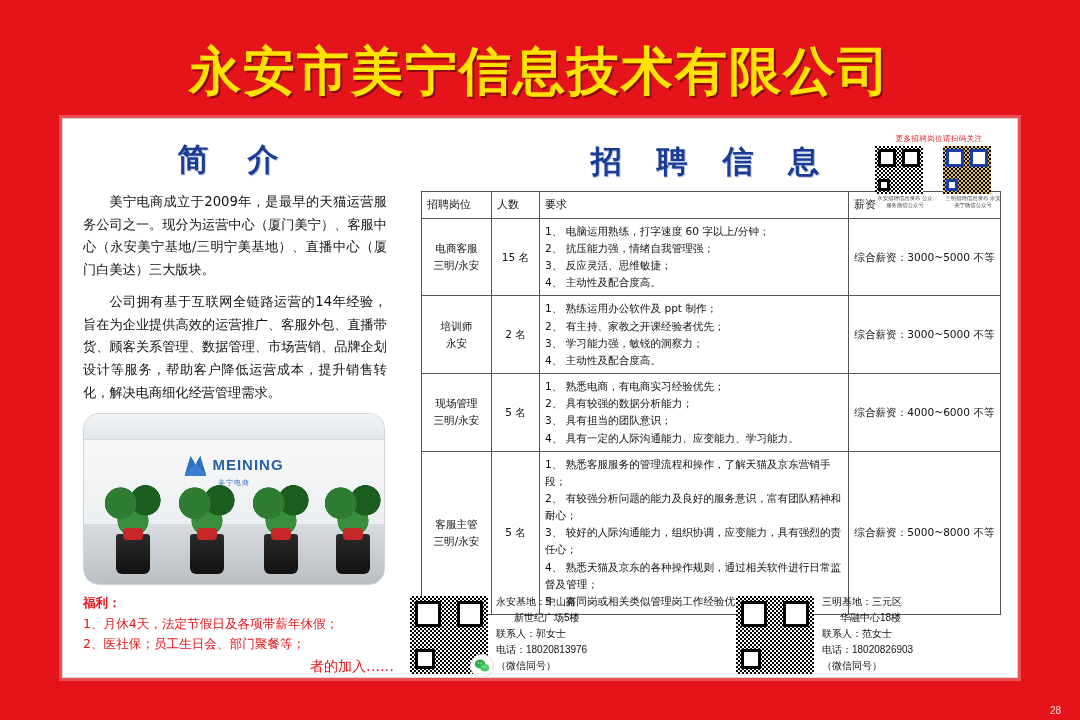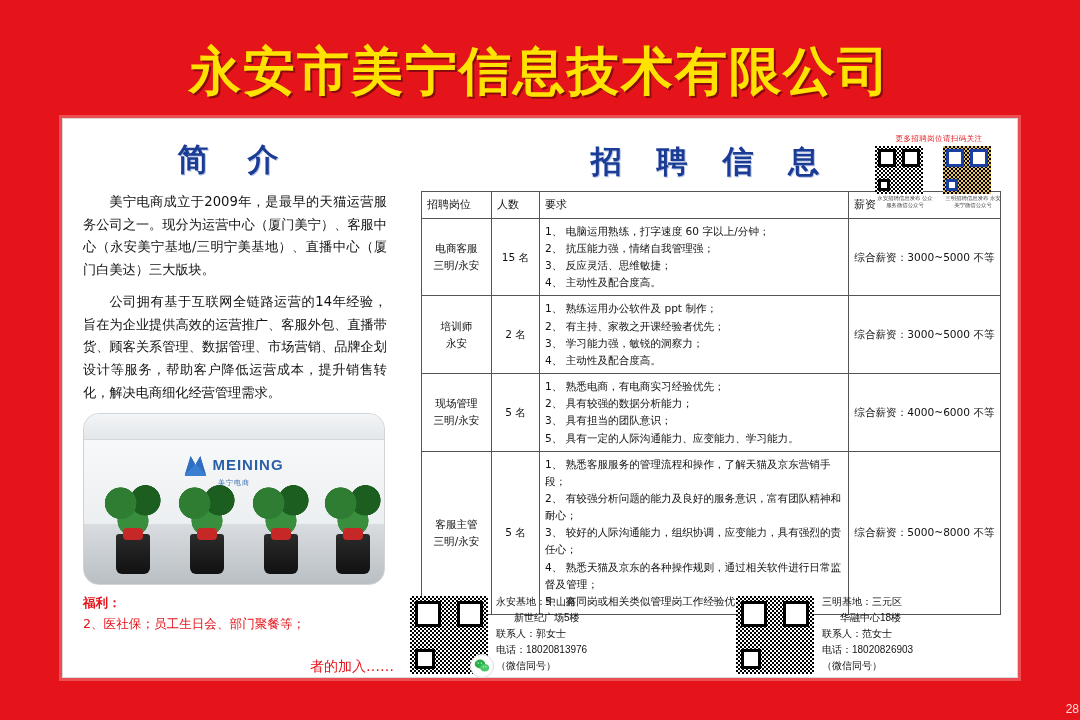--- a/index.html
+++ b/index.html
@@ -240,22 +240,22 @@
   .wechat-badge svg { width: 16px; height: 16px; }
   .contact-text {
     font-family: Liberation Sans, sans-serif;
     font-size: 10px;
     color: #111;
     line-height: 1.6;
   }
   .contact-text .ind { padding-left: 18px; }
   
   .page-no {
-    position: absolute; right: 1px; bottom: 4px;
-    color: #ffd9d9; font-size: 12px;
+    position: absolute; right: 19px; bottom: 4px;
+    color: #ffd9d9; font-size: 10px;
   }
 </style>
 </head>
 <body>
 
 <div class="poster">
 
   <div class="header">
     <div class="header-title">永安市美宁信息技术有限公司</div>
   </div>
@@ -294,20 +294,21 @@
         </div>
         <div class="plant p4">
           <div class="leaves"></div>
           <div class="pot"></div>
           <div class="red"></div>
         </div>
       </div>
 
       <div class="welfare">
         <div class="w-title">福利：</div>
+        <div>1、月休4天，法定节假日及各项带薪年休假；</div>
         <div>2、医社保；员工生日会、部门聚餐等；</div>
       </div>
     </div>
 
     <div class="v-divider"></div>
 
     <div class="right-col">
 
       <div class="tr-qr">
         <div class="cap">更多招聘岗位请扫码关注</div>
@@ -372,21 +373,21 @@
             <td class="pay">综合薪资：3000~5000 不等</td>
           </tr>
           <tr>
             <td class="post" style="white-space:pre-line">现场管理
 三明/永安</td>
             <td class="cnt">5 名</td>
             <td class="req">
               <div>1、 熟悉电商，有电商实习经验优先；</div>
               <div>2、 具有较强的数据分析能力；</div>
               <div>3、 具有担当的团队意识；</div>
-              <div>5、 具有一定的人际沟通能力、应变能力、学习能力。</div>
+              <div>4、 具有一定的人际沟通能力、应变能力、学习能力。</div>
             </td>
             <td class="pay">综合薪资：4000~6000 不等</td>
           </tr>
           <tr>
             <td class="post" style="white-space:pre-line">客服主管
 三明/永安</td>
             <td class="cnt">5 名</td>
             <td class="req">
               <div>1、 熟悉客服服务的管理流程和操作，了解天猫及京东营销手段；</div>
               <div>2、 有较强分析问题的能力及良好的服务意识，富有团队精神和耐心；</div>

